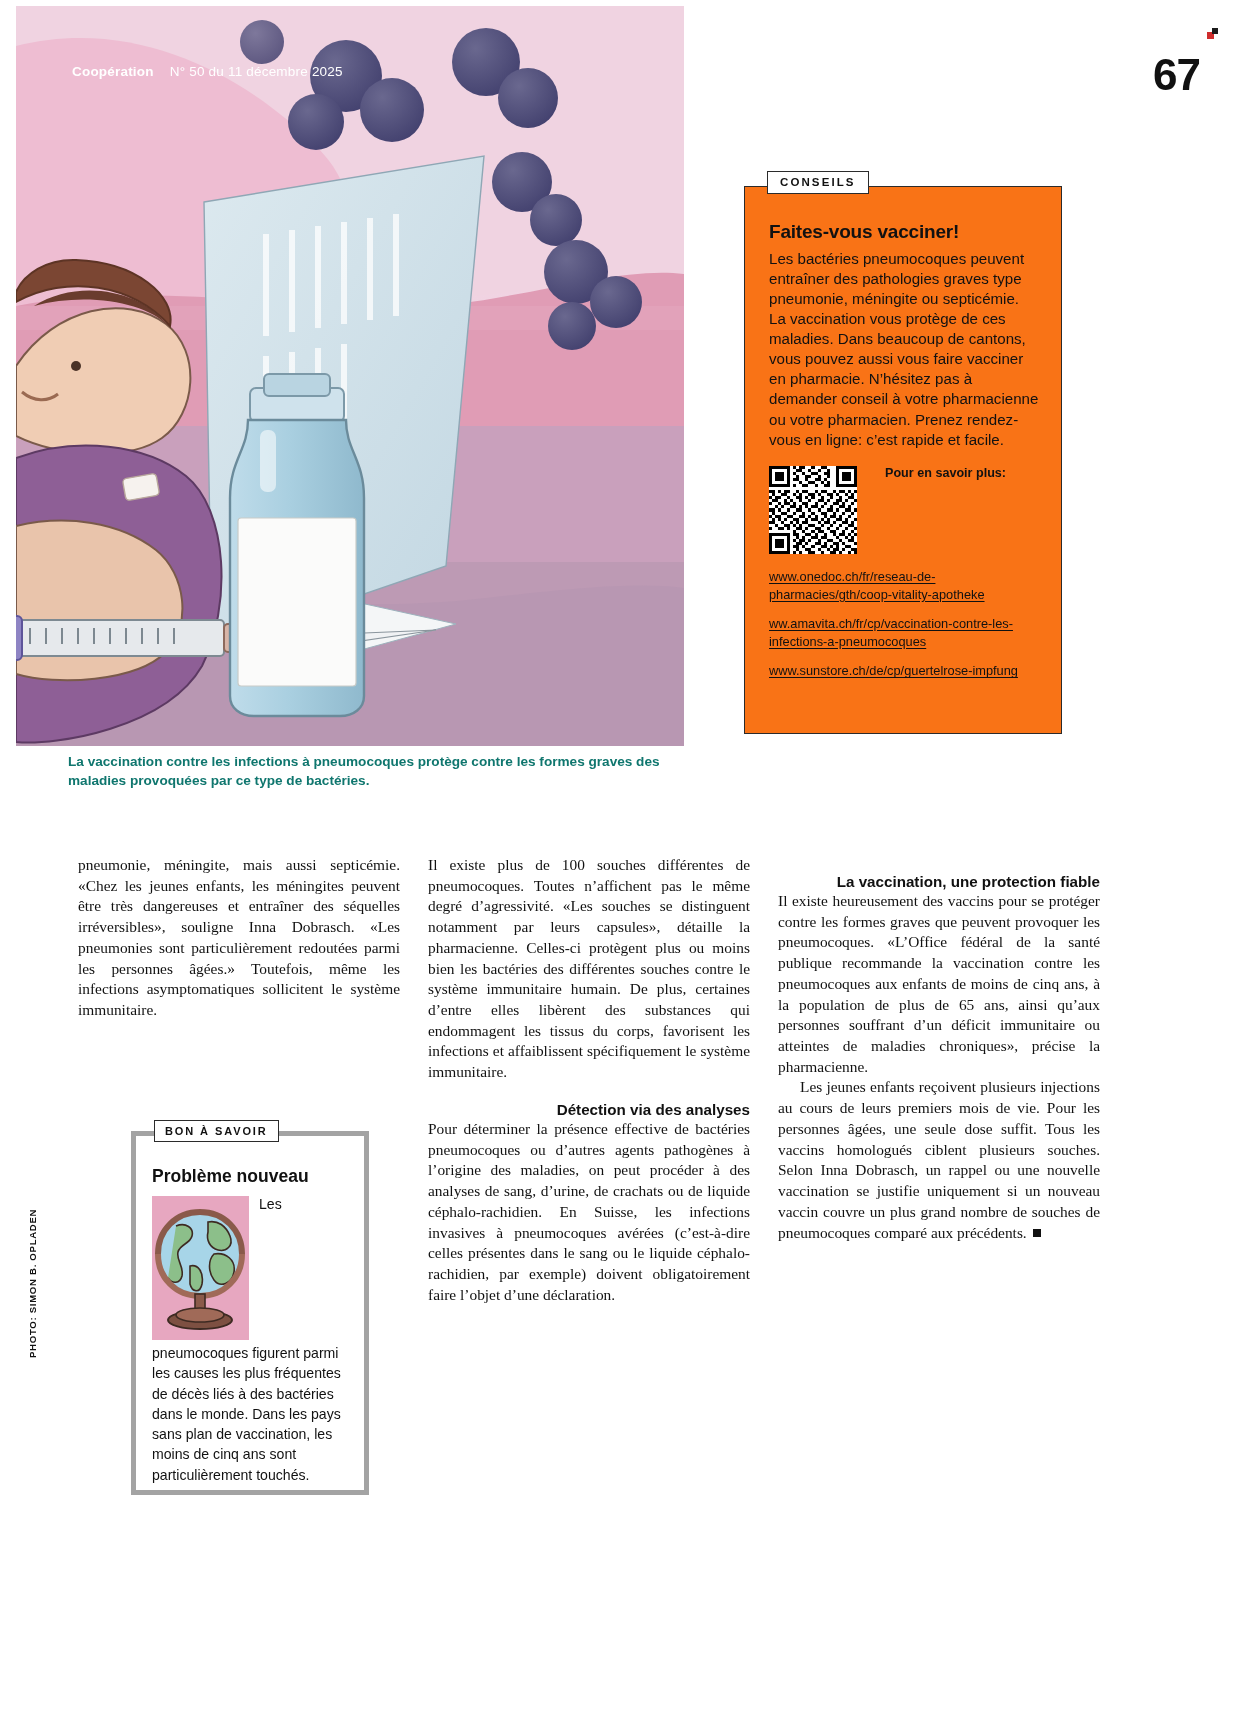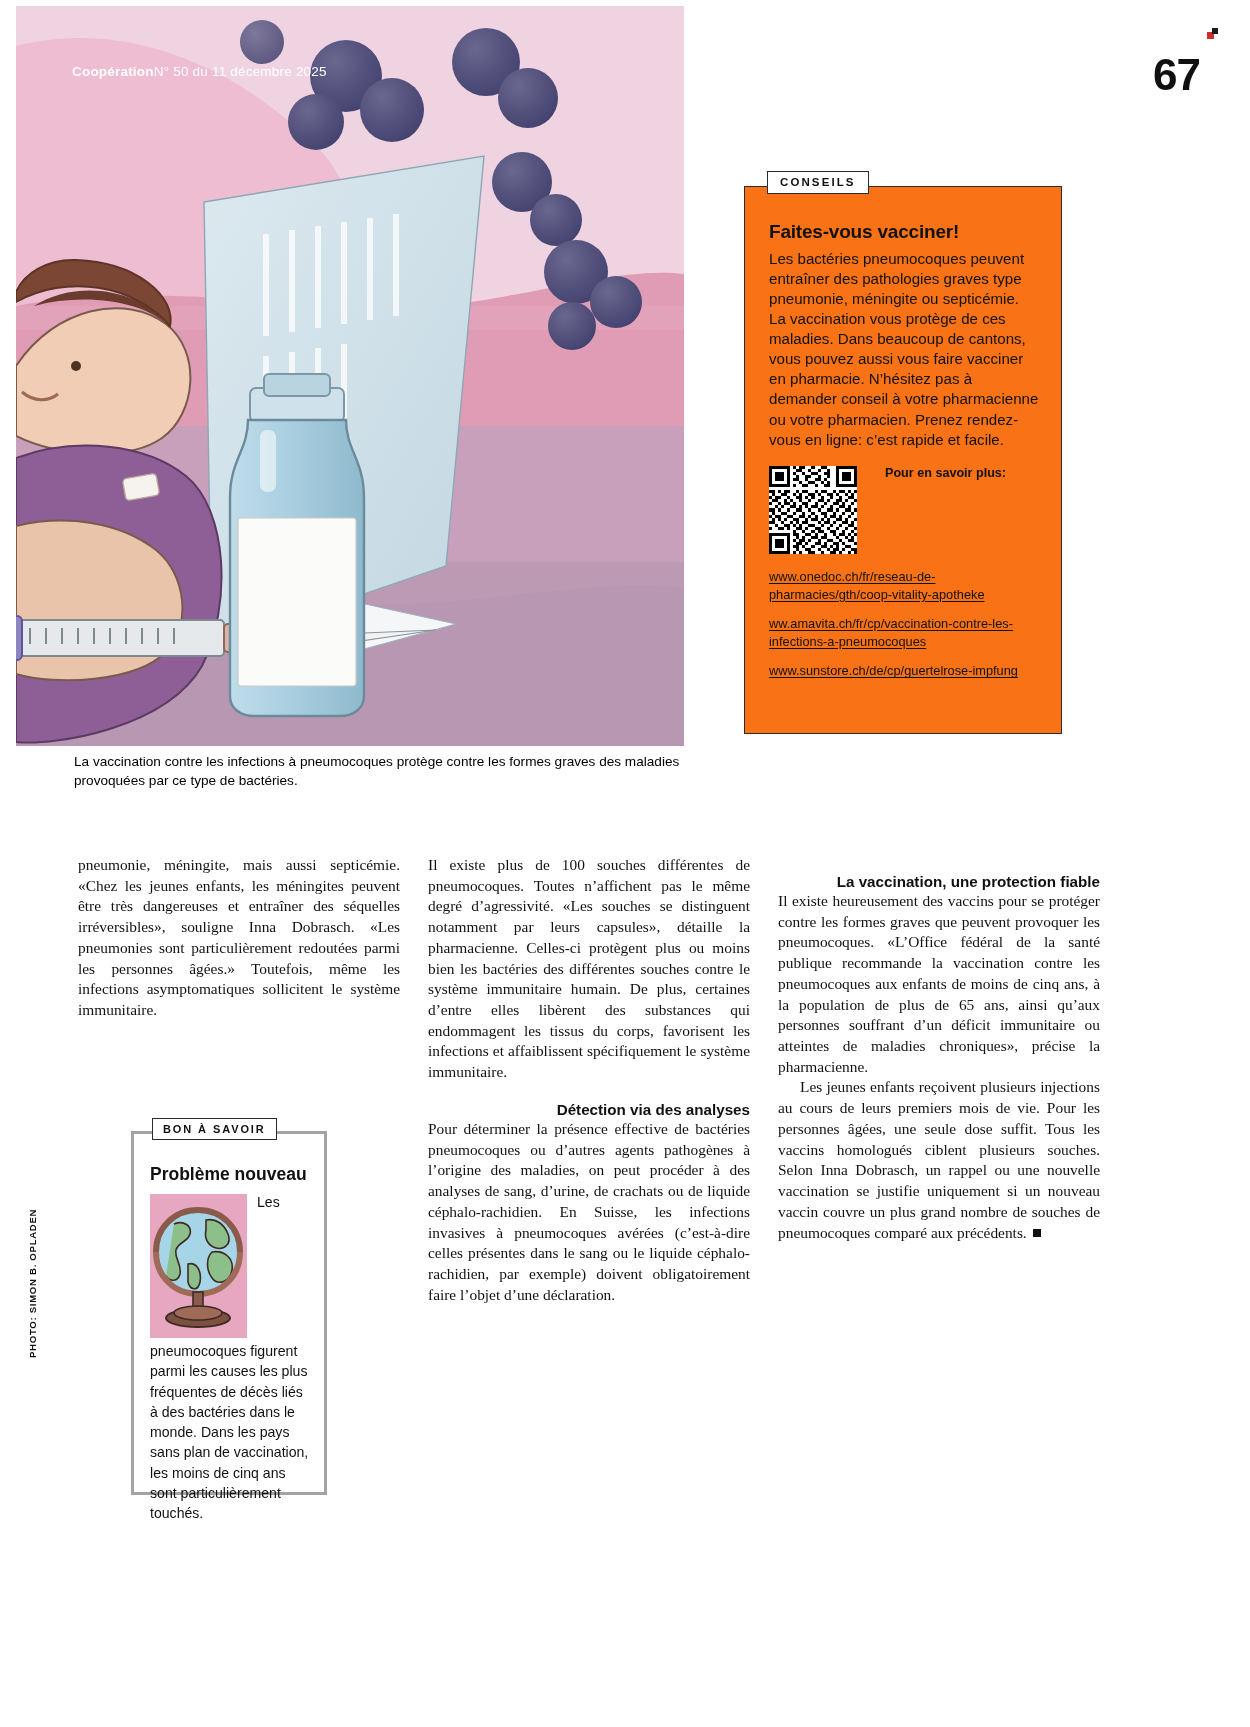--- a/index.html
+++ b/index.html
@@ -19,43 +19,43 @@
     width:668px; height:740px;
     overflow:hidden;
     background:#eccfdd;
   }
   .hero svg { display:block; width:100%; height:100%; }
 
   
   .masthead {
     position:absolute; left:72px; top:64px;
     color:#fff; font-size:13.5px; letter-spacing:.2px;
-    display:flex; align-items:flex-start;
+    display:flex; gap:16px; align-items:flex-start;
     z-index:6; white-space:nowrap;
   }
   .masthead .brand { font-weight:bold; }
   .masthead .issue { font-weight:500; }
 
   
   .page-number {
     position:absolute; right:50px; top:50px;
     font-size:44px; font-weight:bold; letter-spacing:-1px;
     color:#111; z-index:6;
   }
   .corner-mark {
     position:absolute; right:32px; top:28px;
     width:11px; height:11px; z-index:6;
   }
   .corner-mark .a { position:absolute; left:0; top:4px; width:7px; height:7px; background:#cf2d2d; }
   .corner-mark .b { position:absolute; left:5px; top:0; width:6px; height:6px; background:#1b1b1b; }
 
   
   .caption {
-    position:absolute; left:74px; top:752px; width:620px;
-    font-size:13.6px; font-weight:normal; line-height:1.42; color:#000000;
+    position:absolute; left:68px; top:752px; width:620px;
+    font-size:13.6px; font-weight:bold; line-height:1.42; color:#0f766e;
   }
 
   
   .conseils {
     position:absolute; left:744px; top:186px; width:318px; height:548px;
     border:1px solid #2b2b2b; background:#f97316;
   }
   .tab-label {
     position:absolute; top:-16px; left:22px;
     border:1px solid #2b2b2b; background:#fff;
@@ -98,22 +98,22 @@
   .col p + p { text-indent:22px;font-family:Liberation Serif, serif; }
   .col h3 {
     margin:18px 0 1px 0; font-family:"Liberation Sans", sans-serif;
     font-size:15.2px; font-weight:bold; color:#111; text-align:right;
   }
   .col h3 + p { text-indent:0; }
   .endmark { display:inline-block; width:8px; height:8px; background:#111; margin-left:6px; vertical-align:1px; }
 
   
   .bon {
-    position:absolute; left:131px; top:1131px; width:196px; height:364px;
-    border:3px solid #a3a3a3; background:#fff;
+    position:absolute; left:131px; top:1131px; width:238px; height:364px;
+    border:5px solid #a3a3a3; background:#fff;
   }
   .bon .tab-label { letter-spacing:1.9px; font-size:11px; padding:5px 10px 4px 10px; left:18px; }
   .bon-inner { padding:30px 14px 10px 16px; }
   .bon h2 { margin:0 0 7px 0; font-size:17.5px; font-weight:bold; color:#111; }
   .bon-flow { font-size:14.1px; line-height:1.44; color:#111; }
   .globe-box {
     float:left; width:97px; height:144px; background:#e7a7c0;
     margin:2px 10px 3px 0; position:relative;
   }
   .globe-box svg { display:block; width:100%; height:100%; }

